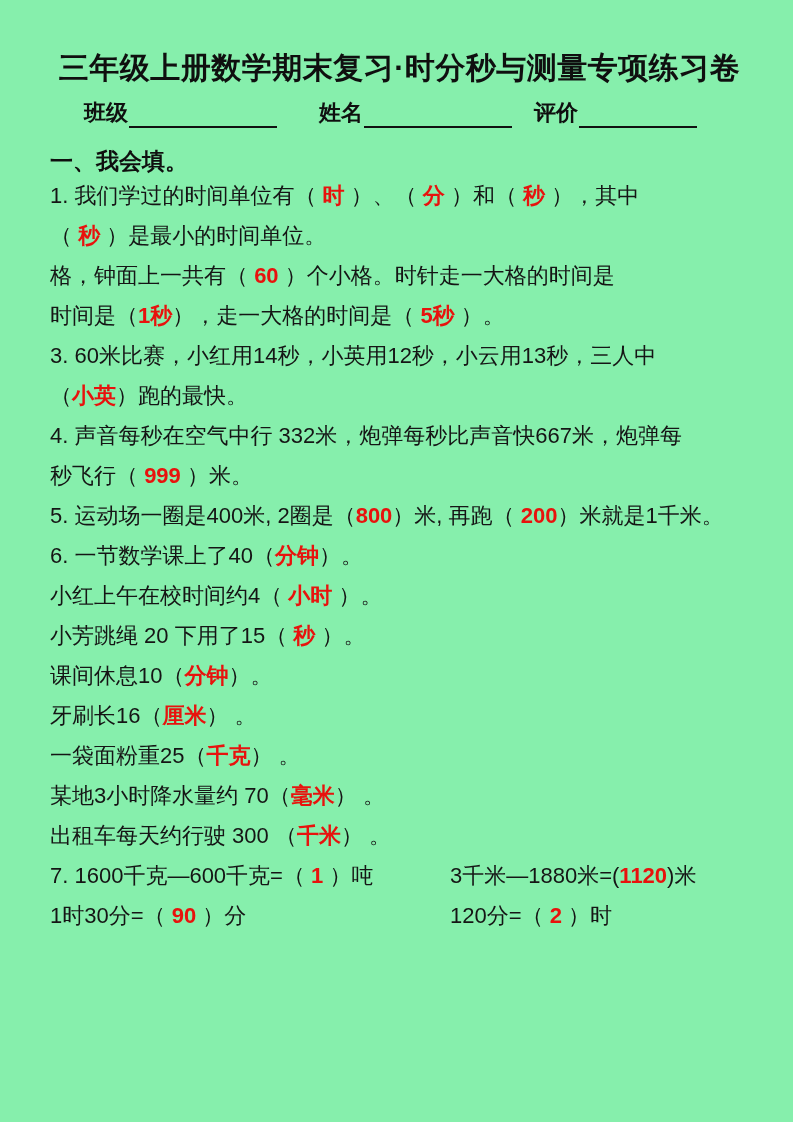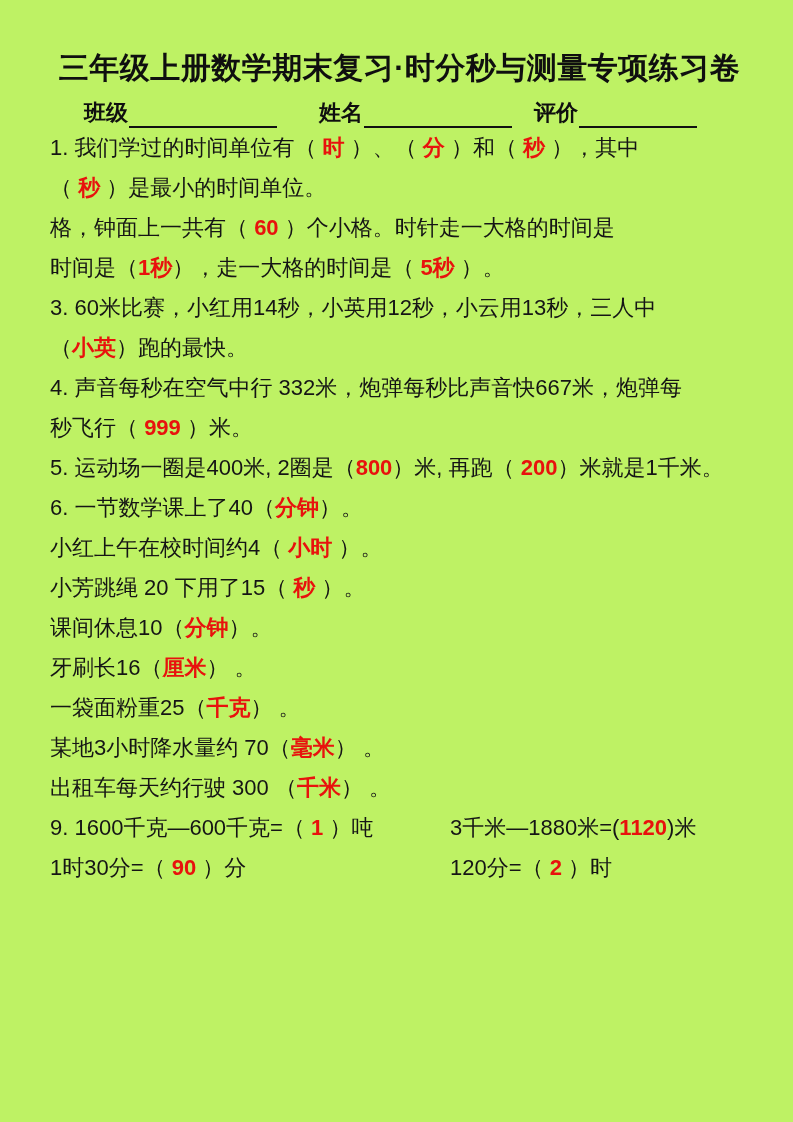--- a/index.html
+++ b/index.html
@@ -1,20 +1,20 @@
 <!DOCTYPE html>
 <html style="--answer-red: #e8120d;"><head>
 <meta charset="utf-8">
 <style>
   html, body { margin: 0; padding: 0; background: #ffffff; }
   .page {
     position: relative;
     width: 793px;
     height: 1122px;
-    background: #bef264;
+    background: #86efac;
     box-sizing: border-box;
     padding: 48px 44px 0 50px;
     font-family: "Liberation Sans", sans-serif;
     color: #151515;
     overflow: hidden;
   }
   .title {
     text-align: center;
     font-size: 30px;
     font-weight: 800;
@@ -83,20 +83,21 @@
       <span>姓名</span>
       <span class="blank w2"></span>
     </div>
     <span class="gap2"></span>
     <div class="field">
       <span>评价</span>
       <span class="blank w3"></span>
     </div>
   </div>
 
+  <div class="section-heading">一、我会填。</div>
 
   <div class="lines">
     <div class="line"><span>1. 我们学过的时间单位有（ </span><span class="ans">时</span><span>  ）、（ </span><span class="ans">分</span><span>  ）和（ </span><span class="ans">秒</span><span>  ），其中</span></div>
     <div class="line"><span>（ </span><span class="ans">秒</span><span>  ）是最小的时间单位。</span></div>
     <div class="line"><span>格，钟面上一共有（  </span><span class="ans">60</span><span>   ）个小格。时针走一大格的时间是</span></div>
     <div class="line"><span>时间是（</span><span class="ans">1秒</span><span>），走一大格的时间是（ </span><span class="ans">5秒</span><span>  ）。</span></div>
     <div class="line"><span>3. 60米比赛，小红用14秒，小英用12秒，小云用13秒，三人中</span></div>
     <div class="line"><span>（</span><span class="ans">小英</span><span>）跑的最快。</span></div>
     <div class="line"><span>4. 声音每秒在空气中行 332米，炮弹每秒比声音快667米，炮弹每</span></div>
     <div class="line"><span>秒飞行（ </span><span class="ans">999</span><span> ）米。</span></div>
@@ -104,21 +105,21 @@
     <div class="line"><span>6. 一节数学课上了40（</span><span class="ans">分钟</span><span>）。</span></div>
     <div class="line"><span>小红上午在校时间约4（ </span><span class="ans">小时</span><span> ）。</span></div>
     <div class="line"><span>小芳跳绳 20 下用了15（  </span><span class="ans">秒</span><span>   ）。</span></div>
     <div class="line"><span>课间休息10（</span><span class="ans">分钟</span><span>）。</span></div>
     <div class="line"><span>牙刷长16（</span><span class="ans">厘米</span><span>）  。</span></div>
     <div class="line"><span>一袋面粉重25（</span><span class="ans">千克</span><span>）  。</span></div>
     <div class="line"><span>某地3小时降水量约 70（</span><span class="ans">毫米</span><span>）  。</span></div>
     <div class="line"><span>出租车每天约行驶  300   （</span><span class="ans">千米</span><span>）  。</span></div>
 
     <div class="q7-row">
-      <div class="line q7-left"><span>9. 1600千克—600千克=（ </span><span class="ans">1</span><span>  ）吨</span></div>
+      <div class="line q7-left"><span>7. 1600千克—600千克=（ </span><span class="ans">1</span><span>  ）吨</span></div>
       <div class="line q7-right"><span>3千米—1880米=(</span><span class="ans">1120</span><span>)米</span></div>
     </div>
     <div class="q7-row">
       <div class="line q7-left"><span>1时30分=（ </span><span class="ans">90</span><span>  ）分</span></div>
       <div class="line q7-right"><span>120分=（ </span><span class="ans">2</span><span>  ）时</span></div>
     </div>
   </div>
 
 </div>
 

